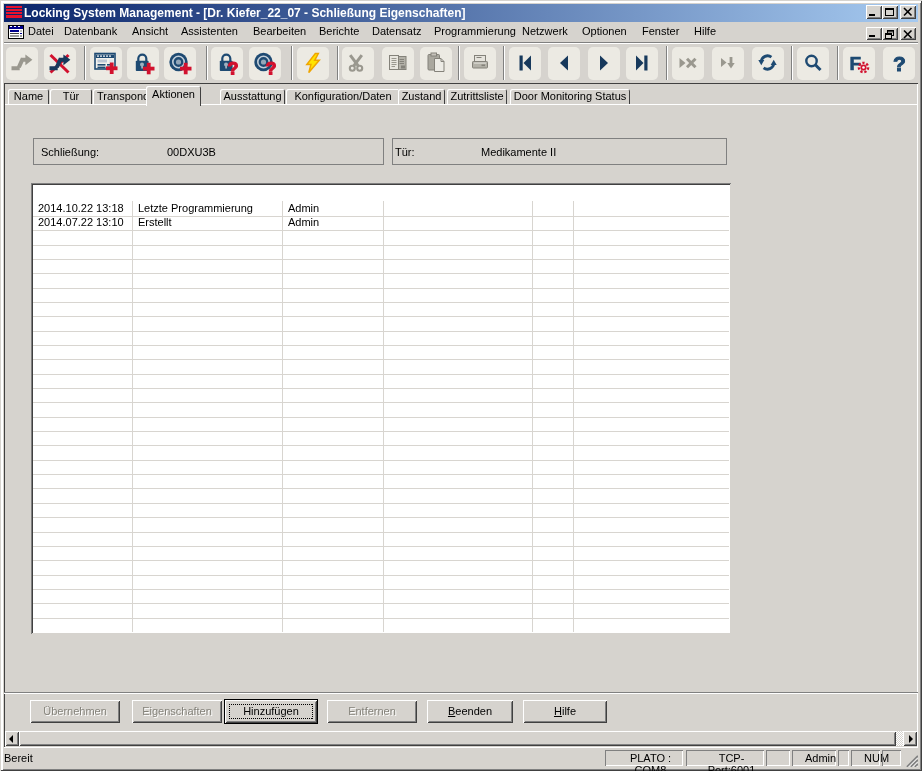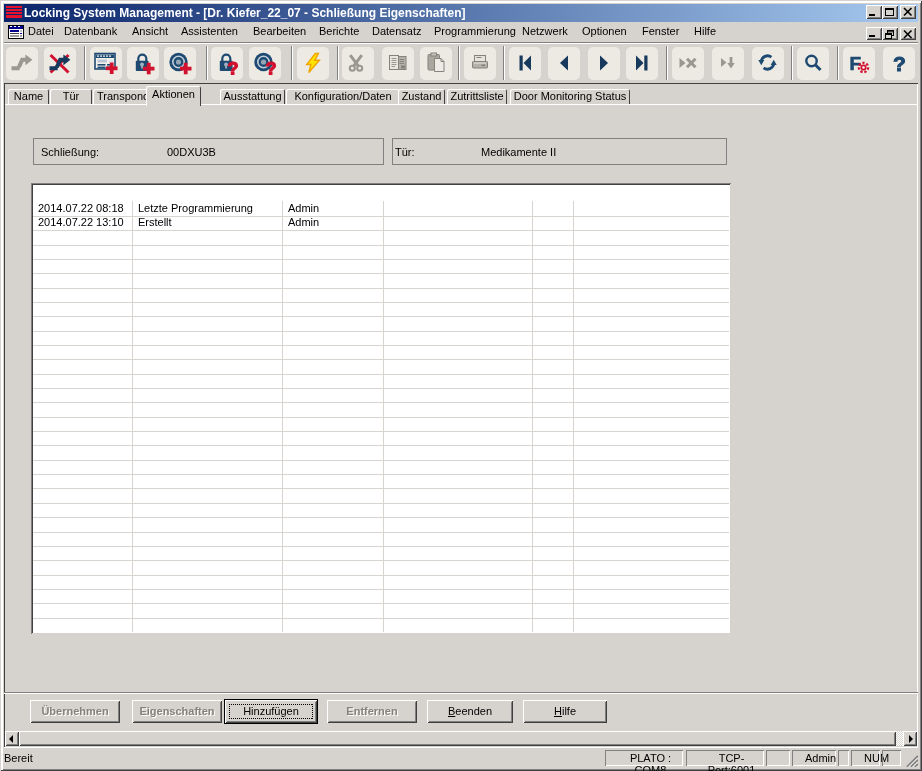--- a/index.html
+++ b/index.html
@@ -54,21 +54,21 @@
 .hl { position:absolute; left:0; width:696px; height:1px; background:#d8d5d0; }
 .vline { position:absolute; top:0; width:1px; height:100%; background:#d8d5d0; }
 .row { position:absolute; left:0; width:100%; height:14px; font-size:11px; }
 .row span { position:absolute; top:0; white-space:nowrap; }
 
 #sepline { position:absolute; left:4px; top:692px; width:914px; height:2px;
   background:linear-gradient(to bottom,#808080 0 1px,#ffffff 1px 2px); }
 .pbtn { position:absolute; top:700px; height:23px; background:#d6d3ce; font-size:11px; text-align:center; color:#000;
   box-shadow: inset 1px 1px 0 #ffffff, inset -1px -1px 0 #404040, inset 2px 2px 0 #d6d3ce, inset -2px -2px 0 #808080; }
 .pbtn span { display:block; margin-top:5px; }
-.pbtn.dis span { color:#84827a; text-shadow:1px 1px 0 #ffffff;font-weight:bold; }
+.pbtn.dis span { color:#84827a; text-shadow:1px 1px 0 #ffffff; }
 .pbtn.focus { outline:1px solid #000; }
 .pbtn.focus::after { content:""; position:absolute; left:4px; top:4px; right:4px; bottom:4px;
   background-image:
     repeating-linear-gradient(to right,#000 0 1px,transparent 1px 2px),
     repeating-linear-gradient(to right,#000 0 1px,transparent 1px 2px),
     repeating-linear-gradient(to bottom,#000 0 1px,transparent 1px 2px),
     repeating-linear-gradient(to bottom,#000 0 1px,transparent 1px 2px);
   background-position:0 0,0 100%,0 0,100% 0;
   background-size:100% 1px,100% 1px,1px 100%,1px 100%;
   background-repeat:no-repeat; }
@@ -429,21 +429,21 @@
     <div class="hl" style="top:374px"></div>
     <div class="hl" style="top:388px"></div>
     <div class="hl" style="top:402px"></div>
     <div class="hl" style="top:417px"></div>
     <div class="vline" style="left:99px"></div>
     <div class="vline" style="left:249px"></div>
     <div class="vline" style="left:350px"></div>
     <div class="vline" style="left:499px"></div>
     <div class="vline" style="left:540px"></div>
     <div class="row" style="top:1px">
-        <span style="left:5px">2014.07.22 08:18</span>
+        <span style="left:5px">2014.10.22 13:18</span>
         <span style="left:105px">Letzte Programmierung</span>
         <span style="left:255px">Admin</span>
       </div>
     <div class="row" style="top:15px">
         <span style="left:5px">2014.07.22 13:10</span>
         <span style="left:105px">Erstellt</span>
         <span style="left:255px">Admin</span>
       </div>
   </div>
 </div>

